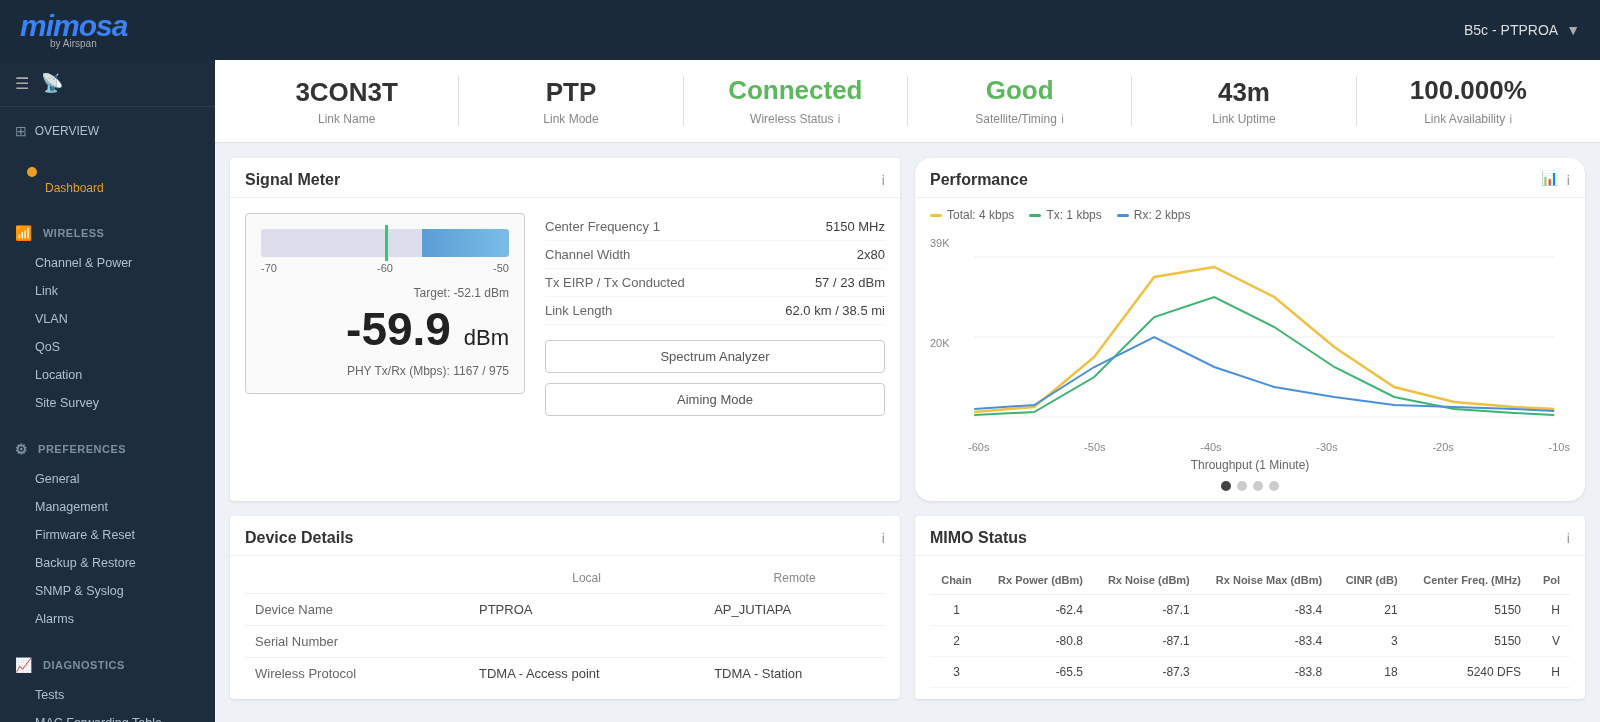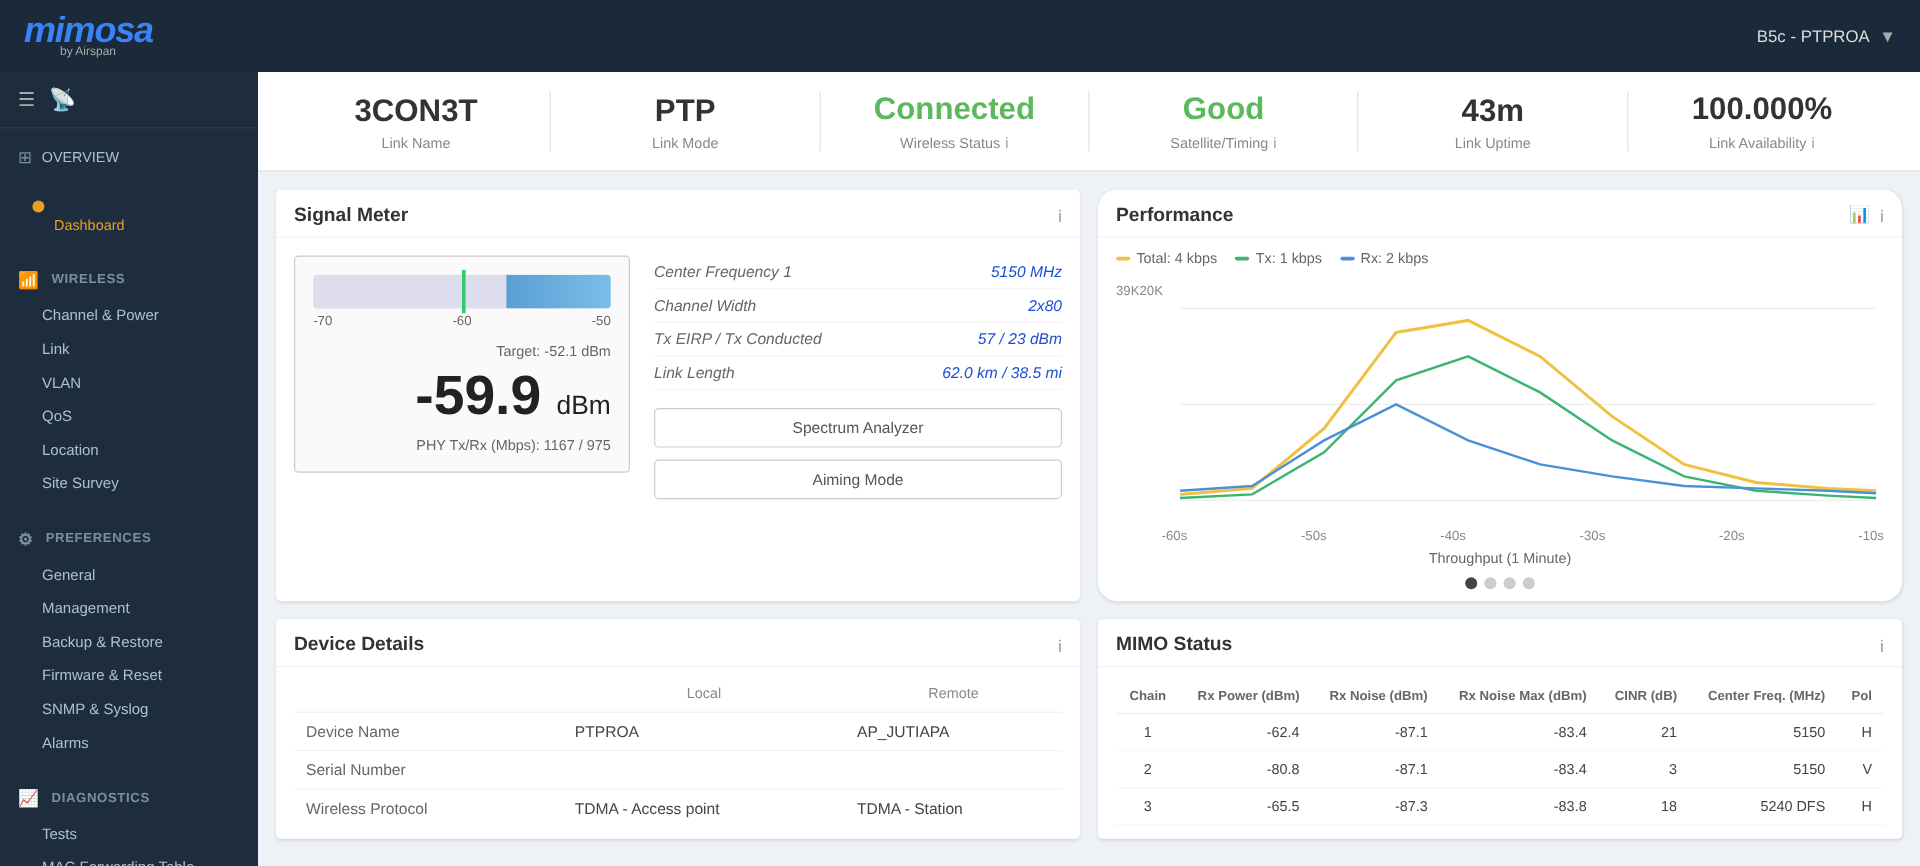--- a/index.html
+++ b/index.html
@@ -113,24 +113,23 @@
       background: #fafafa;
     }
     
     .signal-details { flex: 1; }
     .signal-row {
       display: flex;
       justify-content: space-between;
       padding: 6px 0;
       border-bottom: 1px solid #f5f5f5;
       font-size: 13px;
-      font-style: italic;
     }
     .signal-row .label { color: #666; }
-    .signal-row .value { color: #1d4ed8; font-weight: 500; }
+    .signal-row .value { color: #404040; font-weight: 500; }
     .signal-buttons { display: flex; flex-direction: column; gap: 10px; margin-top: 15px; }
     .btn-outline {
       padding: 8px 20px;
       border: 1px solid #ccc;
       background: white;
       border-radius: 4px;
       cursor: pointer;
       font-size: 13px;
       color: #555;
       text-align: center;
@@ -209,22 +208,22 @@
       <div class="sidebar-item">Site Survey</div>
     </div>
 
     <div class="sidebar-section">
       <div class="sidebar-section-header">
         <span style="font-size:14px;">⚙</span>
         <span>PREFERENCES</span>
       </div>
       <div class="sidebar-item">General</div>
       <div class="sidebar-item">Management</div>
+      <div class="sidebar-item">Firmware &amp; Reset</div>
       <div class="sidebar-item">Backup &amp; Restore</div>
-      <div class="sidebar-item">Firmware &amp; Reset</div>
       <div class="sidebar-item">SNMP &amp; Syslog</div>
       <div class="sidebar-item">Alarms</div>
     </div>
 
     <div class="sidebar-section">
       <div class="sidebar-section-header">
         <span style="font-size:14px;">📈</span>
         <span>DIAGNOSTICS</span>
       </div>
       <div class="sidebar-item">Tests</div>
@@ -361,21 +360,21 @@
             <span style="font-size:12px; color:#666;">Tx: 1 kbps</span>
           </div>
           <div class="legend-item">
             <div class="legend-dot" style="background:#4a90d9;"></div>
             <span style="font-size:12px; color:#666;">Rx: 2 kbps</span>
           </div>
         </div>
 
         <div style="padding: 5px 15px 0; position: relative;">
           <div style="display:flex; align-items:center;">
-            <div style="display:flex; flex-direction:row; justify-content:space-between; height:200px; font-size:11px; color:#888; margin-right:8px; text-align:right;">
+            <div style="display:flex; flex-direction:column; justify-content:space-between; height:200px; font-size:11px; color:#888; margin-right:8px; text-align:right;">
               <span>39K</span>
               <span>20K</span>
               <span></span>
             </div>
             <svg width="100%" height="200" viewBox="0 0 580 200" style="flex:1;">
 
               <line x1="0" y1="20" x2="580" y2="20" stroke="#eee" stroke-width="1"></line>
               <line x1="0" y1="100" x2="580" y2="100" stroke="#eee" stroke-width="1"></line>
               <line x1="0" y1="180" x2="580" y2="180" stroke="#eee" stroke-width="1"></line>
 

